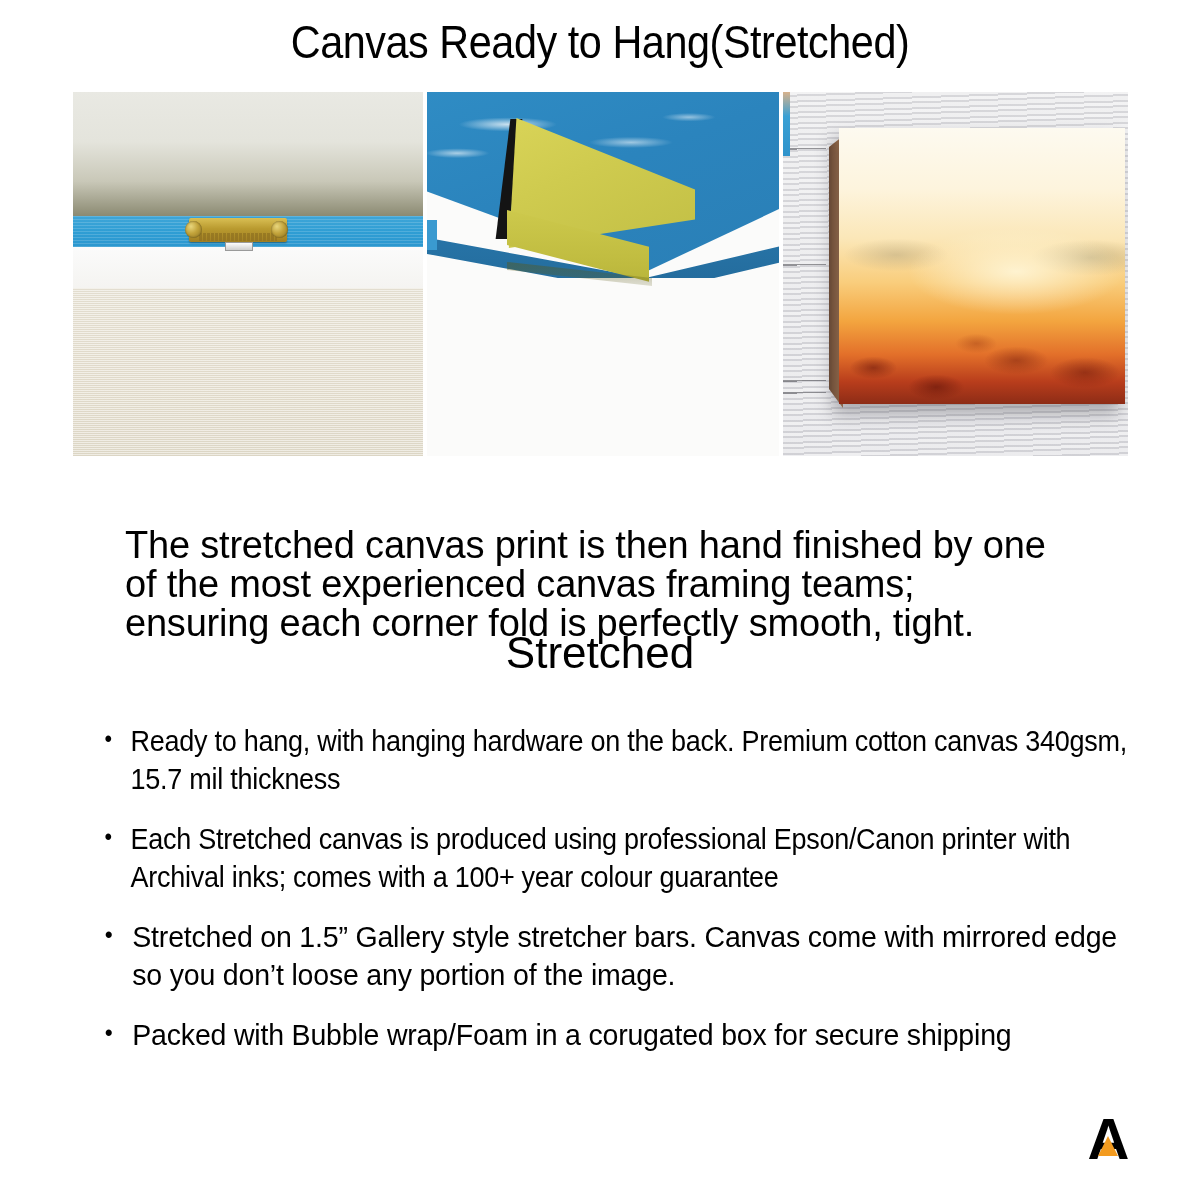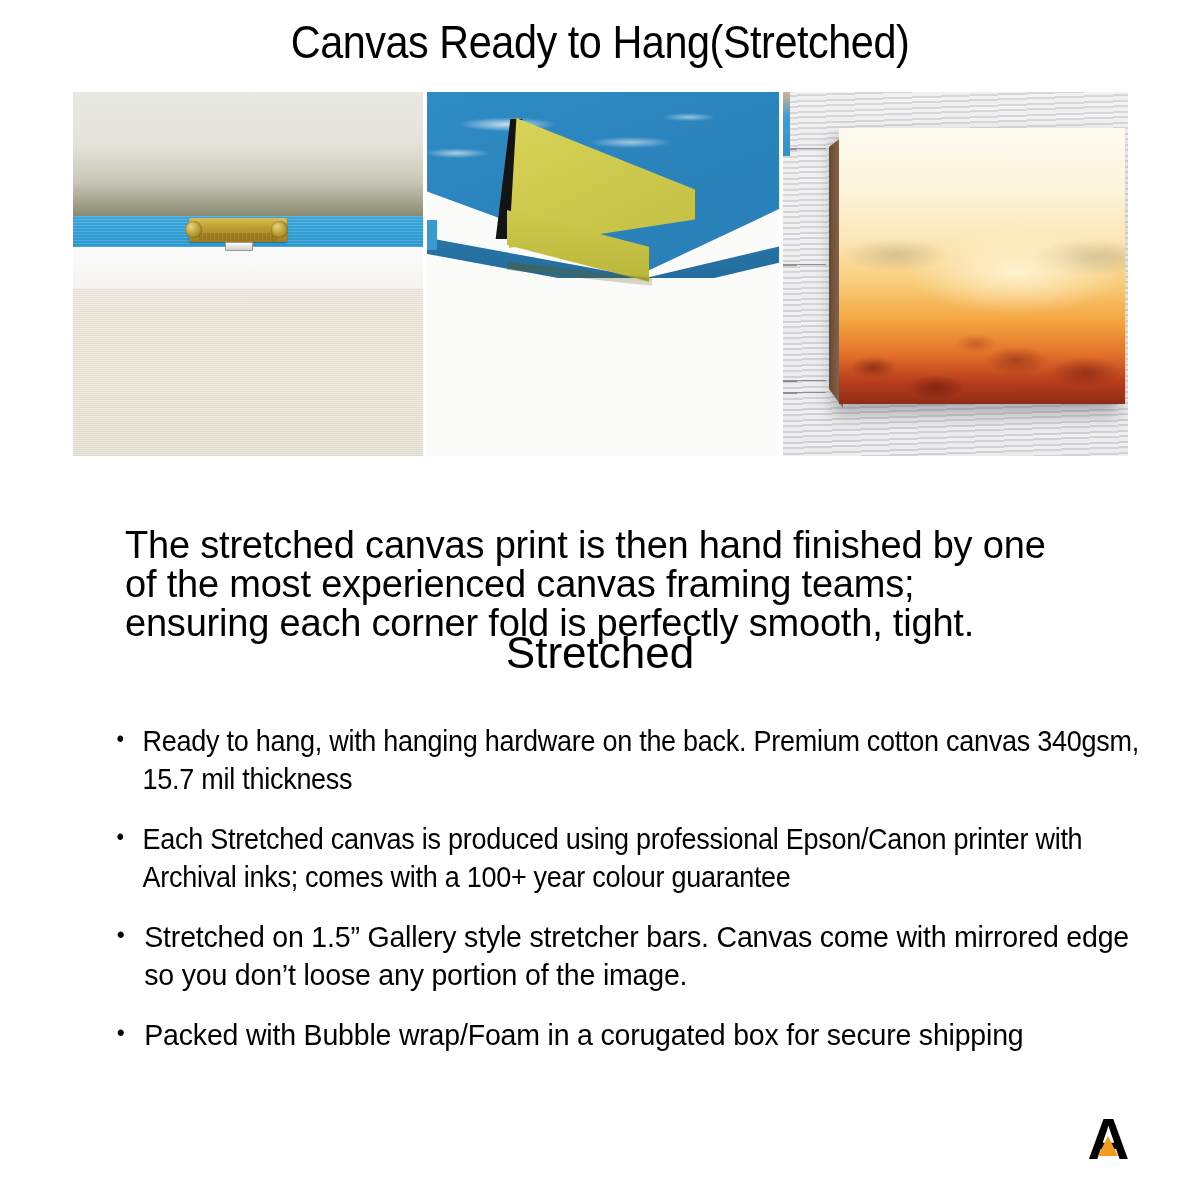--- a/index.html
+++ b/index.html
@@ -238,21 +238,21 @@
     text-align: center;
     font-family: "Liberation Sans", sans-serif;
     font-size: 44px;
     font-weight: 400;
     letter-spacing: 0px;
   }
 
   
   .bullets {
     position: absolute;
-    left: 112px;
+    left: 100px;
     top: 722px;
     width: 1010px;
     list-style: none;
     margin: 0;
     padding: 0;
   }
   .bullets li {
     position: relative;
     padding-left: 34px;
     margin-bottom: 22px;

